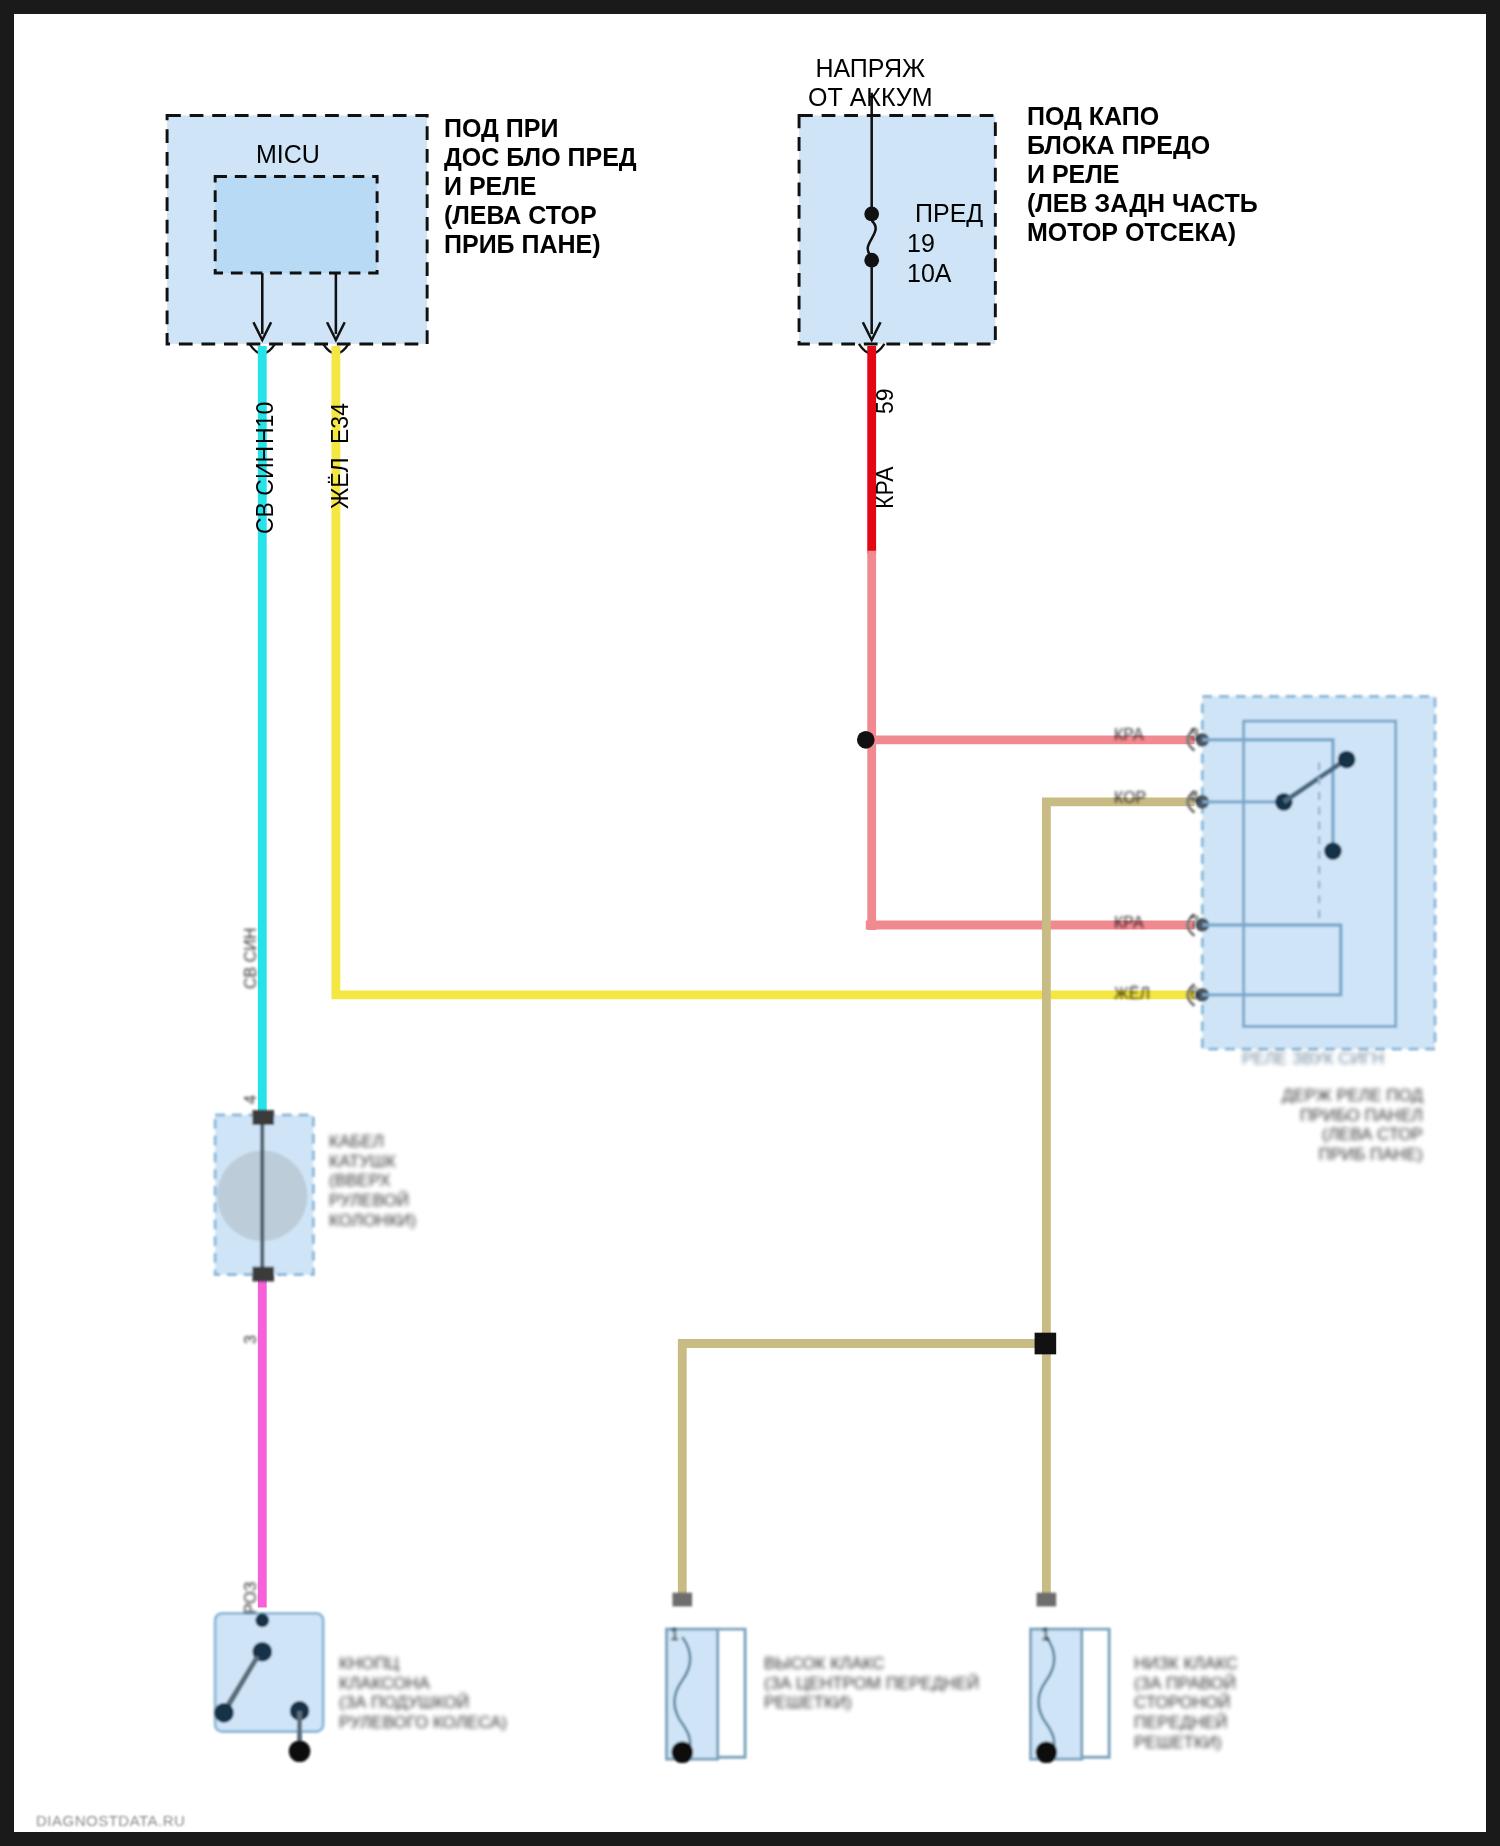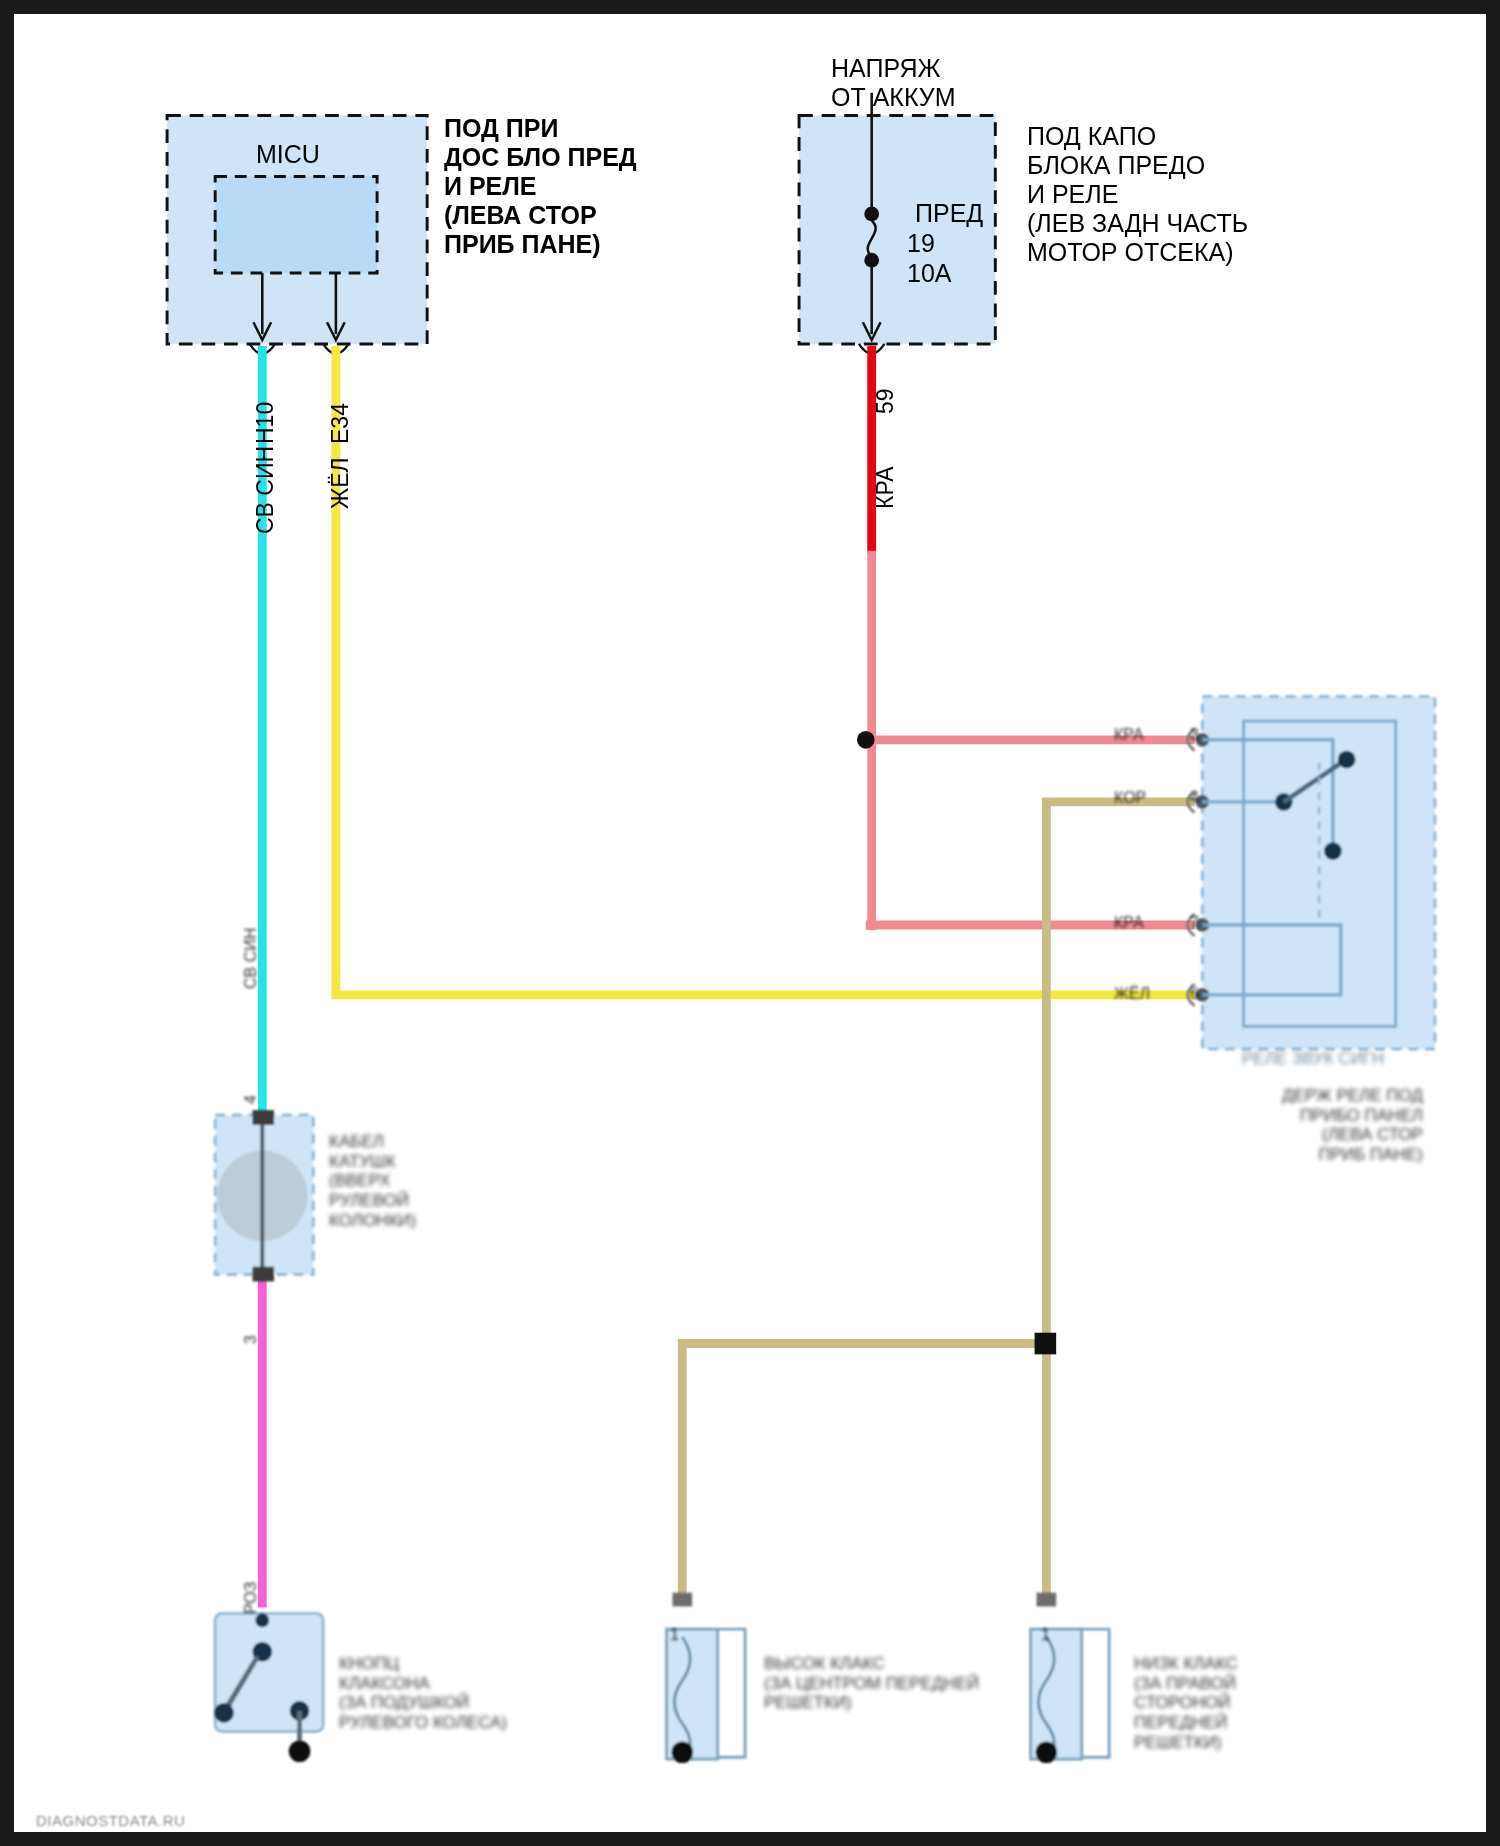--- a/index.html
+++ b/index.html
@@ -167,28 +167,28 @@
 ПРИБ ПАНЕ)</div>
 
     <div class="lbl t-wirelbl vert" style="left:238px;top:430px;transform:rotate(-90deg);">H10</div>
 
     <div class="lbl t-wirelbl vert" style="left:238px;top:520px;transform:rotate(-90deg);">СВ СИН</div>
 
     <div class="lbl t-wirelbl vert" style="left:313px;top:430px;transform:rotate(-90deg);">E34</div>
 
     <div class="lbl t-wirelbl vert" style="left:313px;top:495px;transform:rotate(-90deg);">ЖЁЛ</div>
 
-    <div class="lbl t-hdr" style="left:817px;top:40px;text-align:left;">НАПРЯЖ
+    <div class="lbl t-hdr" style="left:794px;top:40px;text-align:center;">НАПРЯЖ
 ОТ АККУМ</div>
 
     <div class="lbl t-box" style="left:893px;top:185px;margin-left:8px;">ПРЕД</div>
     <div class="lbl t-box" style="left:893px;top:215px;">19</div>
     <div class="lbl t-box" style="left:893px;top:245px;">10A</div>
 
-    <div class="lbl t-hdr" style="left:1013px;top:108px;">ПОД КАПО
+    <div class="lbl t-hdr" style="left:1013px;top:88px;font-weight:bold;">ПОД КАПО
 БЛОКА ПРЕДО
 И РЕЛЕ
 (ЛЕВ ЗАДН ЧАСТЬ
 МОТОР ОТСЕКА)</div>
 
     <div class="lbl t-wirelbl vert" style="left:858px;top:400px;transform:rotate(-90deg);">59</div>
 
     <div class="lbl t-wirelbl vert" style="left:858px;top:495px;transform:rotate(-90deg);">КРА</div>
 
     <div class="lbl t-tiny blur" style="left:1100px;top:712px;">КРА</div>

